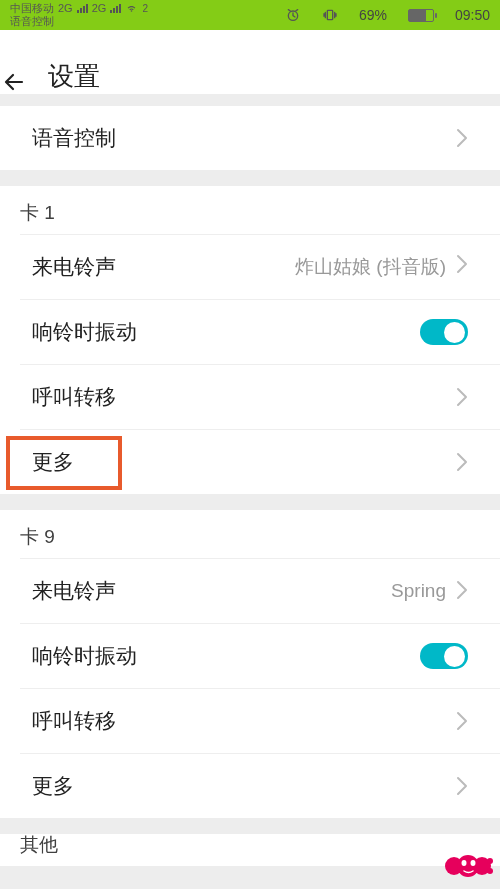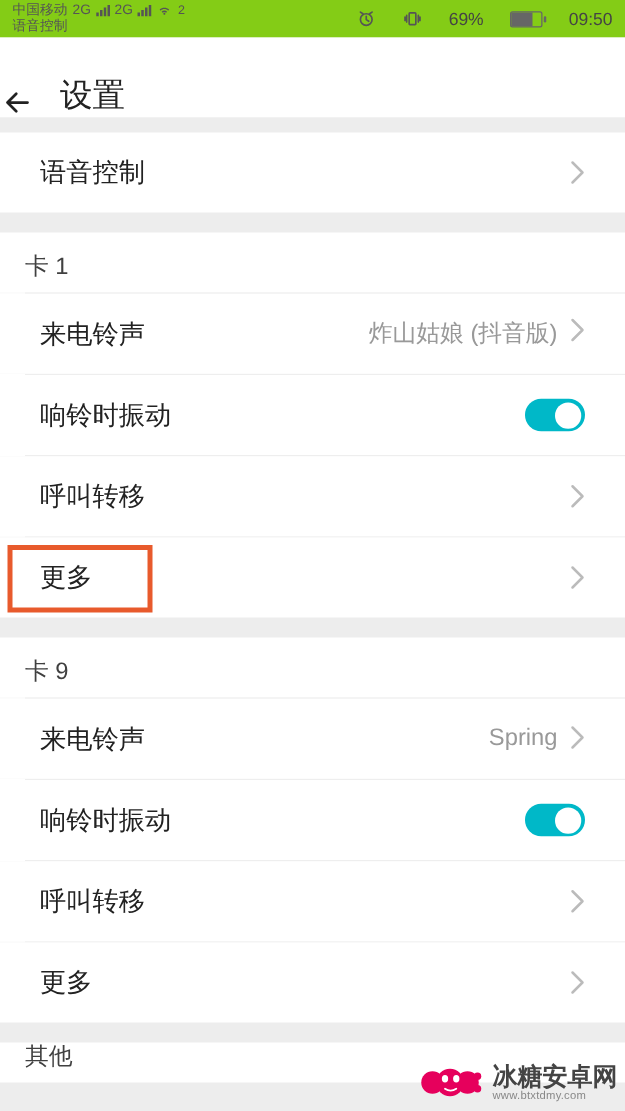--- a/index.html
+++ b/index.html
@@ -202,17 +202,13 @@
   <svg class="wm-logo" viewBox="0 0 54 34">
     <ellipse cx="14" cy="17" rx="9" ry="9" fill="#e6005c"></ellipse>
     <ellipse cx="28" cy="17" rx="11" ry="11" fill="#e6005c"></ellipse>
     <ellipse cx="42" cy="17" rx="9" ry="9" fill="#e6005c"></ellipse>
     <circle cx="50" cy="12" r="3" fill="#e6005c"></circle>
     <circle cx="50" cy="22" r="3" fill="#e6005c"></circle>
     <ellipse cx="24" cy="14" rx="2.5" ry="3" fill="#fff"></ellipse>
     <ellipse cx="33" cy="14" rx="2.5" ry="3" fill="#fff"></ellipse>
     <path d="M24 22q4.5 3 9 0" stroke="#fff" stroke-width="1.5" fill="none" stroke-linecap="round"></path>
   </svg>
-  <div class="wm-text">
-    <span class="wm-cn">冰糖安卓网</span>
-    <span class="wm-en">www.btxtdmy.com</span>
-  </div>
 </div>
 
 </body></html>

